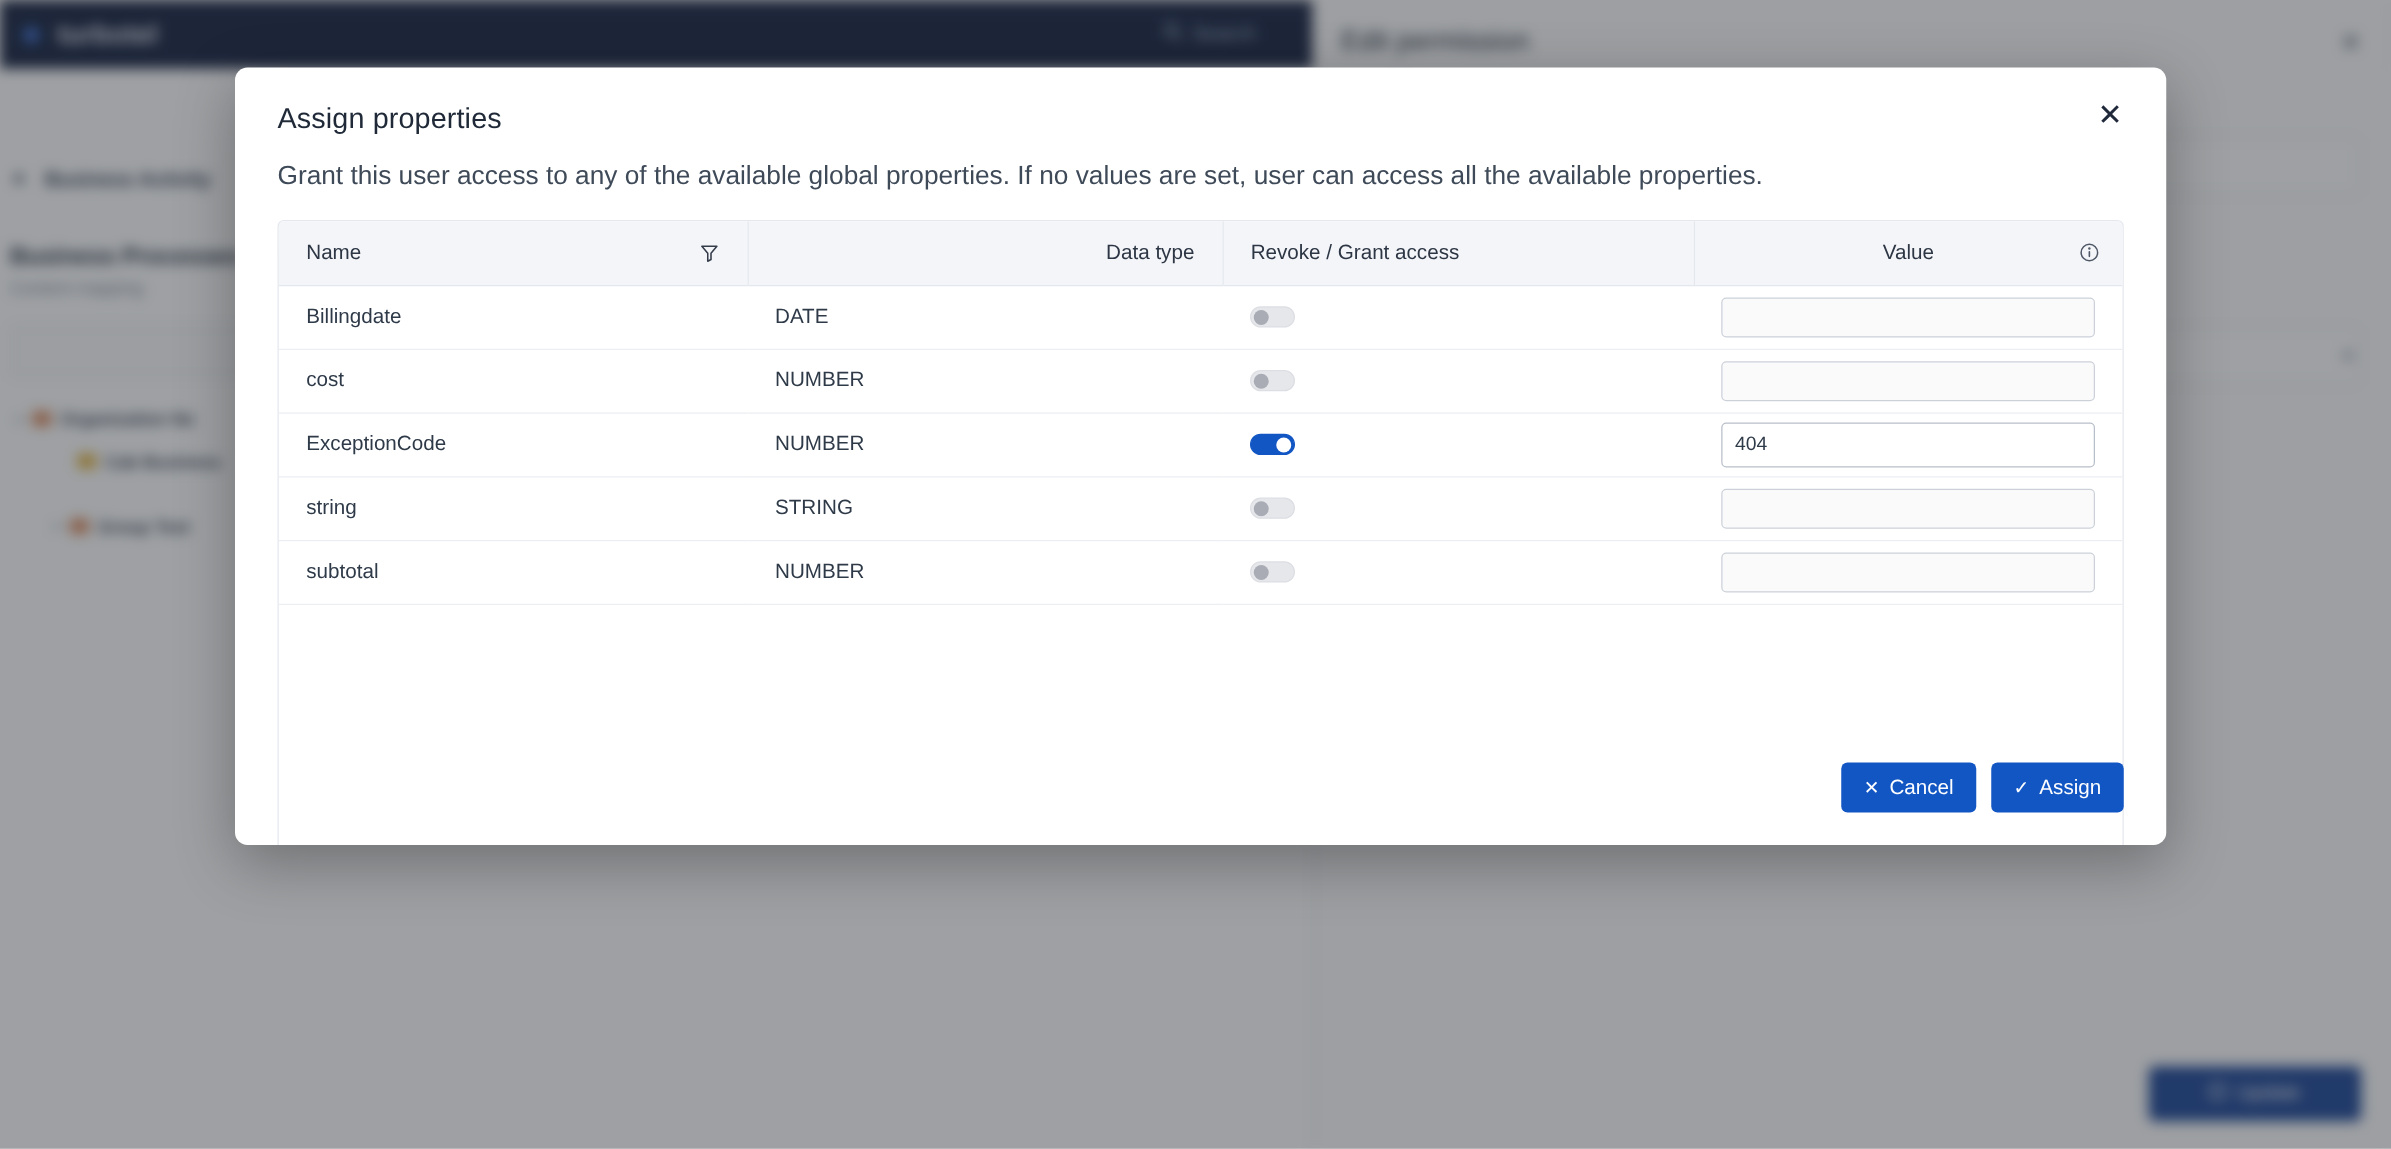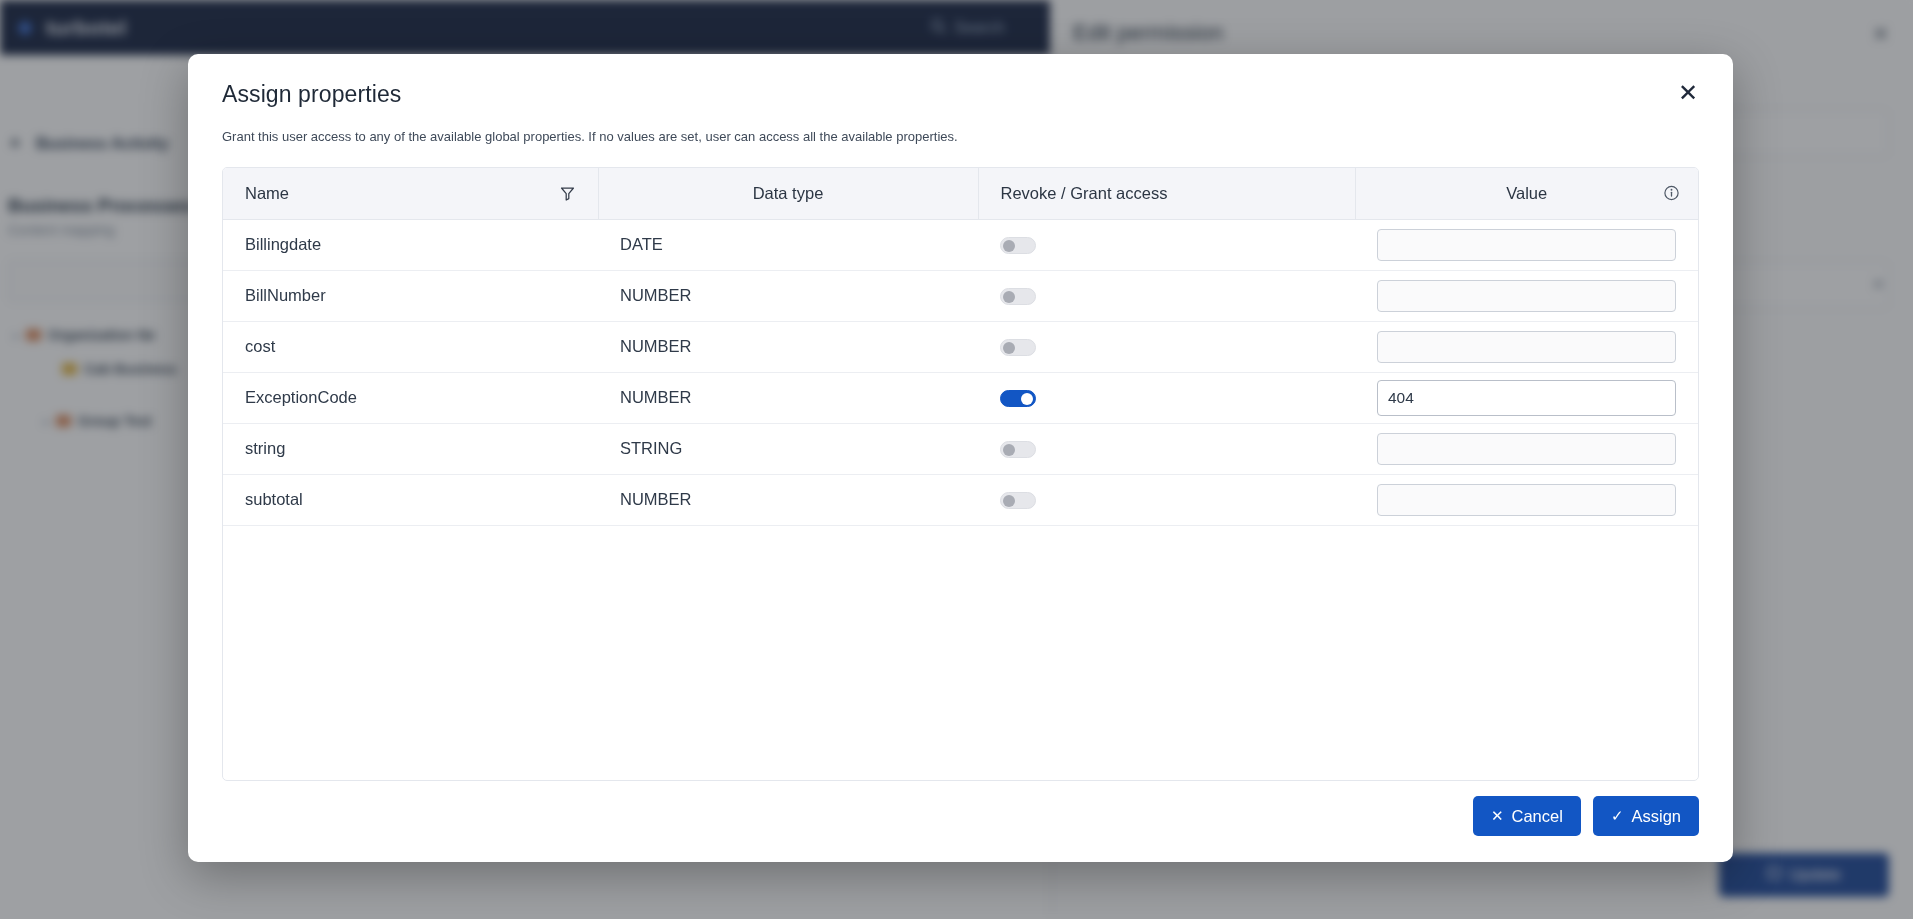--- a/index.html
+++ b/index.html
@@ -141,21 +141,21 @@
     inset: 0;
     background: rgba(40, 44, 52, 0.45);
   }
 
   
   .modal {
     position: absolute;
     left: 188px;
     top: 54px;
     width: 1545px;
-    height: 808px;
+    height: 622px;
     background: #ffffff;
     border-radius: 10px;
     box-shadow: 0 14px 48px rgba(0,0,0,0.30);
     overflow: hidden;
   }
   .modal-header {
     position: relative;
     padding: 27px 34px 0 34px;
   }
   .modal-title {
@@ -171,21 +171,21 @@
     display: flex; align-items: center; justify-content: center;
     font-size: 24px;
     color: #20293a;
     cursor: pointer;
     background: none; border: none;
     line-height: 1;
     font-family: "Liberation Sans", sans-serif;
   }
   .modal-subtitle {
     padding: 21px 44px 0 34px;
-    font-size: 13px;
+    font-size: 21px;
     color: #3f4a59;
   }
 
   
   .table-wrap {
     margin: 23px 34px 0 34px;
     border: 1px solid #e4e7ed;
     border-radius: 5px;
     height: 614px;
     overflow: hidden;
@@ -200,21 +200,21 @@
     background: #f4f5f9;
     height: 51px;
     font-size: 16.5px;
     font-weight: normal;
     color: #2c3644;
     border-bottom: 1px solid #e4e7ed;
     padding: 0 22px;
     vertical-align: middle;
   }
   th.col-name   { width: 375px; text-align: left; }
-  th.col-dtype  { width: 380px; text-align: center;  border-left: 1px solid #e4e7ed; }
+  th.col-dtype  { width: 380px; text-align: right;  border-left: 1px solid #e4e7ed; }
   th.col-access { width: 377px; text-align: left;  border-left: 1px solid #e4e7ed; }
   th.col-value  { width: auto;  text-align: center; border-left: 1px solid #e4e7ed; position: relative; }
 
   .th-name-inner {
     display: flex; justify-content: space-between;
   }
   .filter-icon { color: #343c4a; display: flex; align-items: center; cursor: pointer; }
   .info-icon {
     position: absolute;
     right: 18px; top: 50%;
@@ -418,26 +418,20 @@
         </tr>
       </thead>
       <tbody id="props-body">
           <tr>
             <td>Billingdate</td>
             <td>DATE</td>
             <td class="td-access"><span class="toggle"><span class="knob"></span></span></td>
             <td class="td-value"><input type="text" class="value-input" readonly="" style=""></td>
           </tr>
           <tr>
-            <td>BillNumber</td>
-            <td>NUMBER</td>
-            <td class="td-access"><span class="toggle"><span class="knob"></span></span></td>
-            <td class="td-value"><input type="text" class="value-input" readonly="" style=""></td>
-          </tr>
-          <tr>
             <td>cost</td>
             <td>NUMBER</td>
             <td class="td-access"><span class="toggle"><span class="knob"></span></span></td>
             <td class="td-value"><input type="text" class="value-input" readonly="" style=""></td>
           </tr>
           <tr>
             <td>ExceptionCode</td>
             <td>NUMBER</td>
             <td class="td-access"><span class="toggle on"><span class="knob"></span></span></td>
             <td class="td-value"><input type="text" class="value-input filled" value="404" style=""></td>

